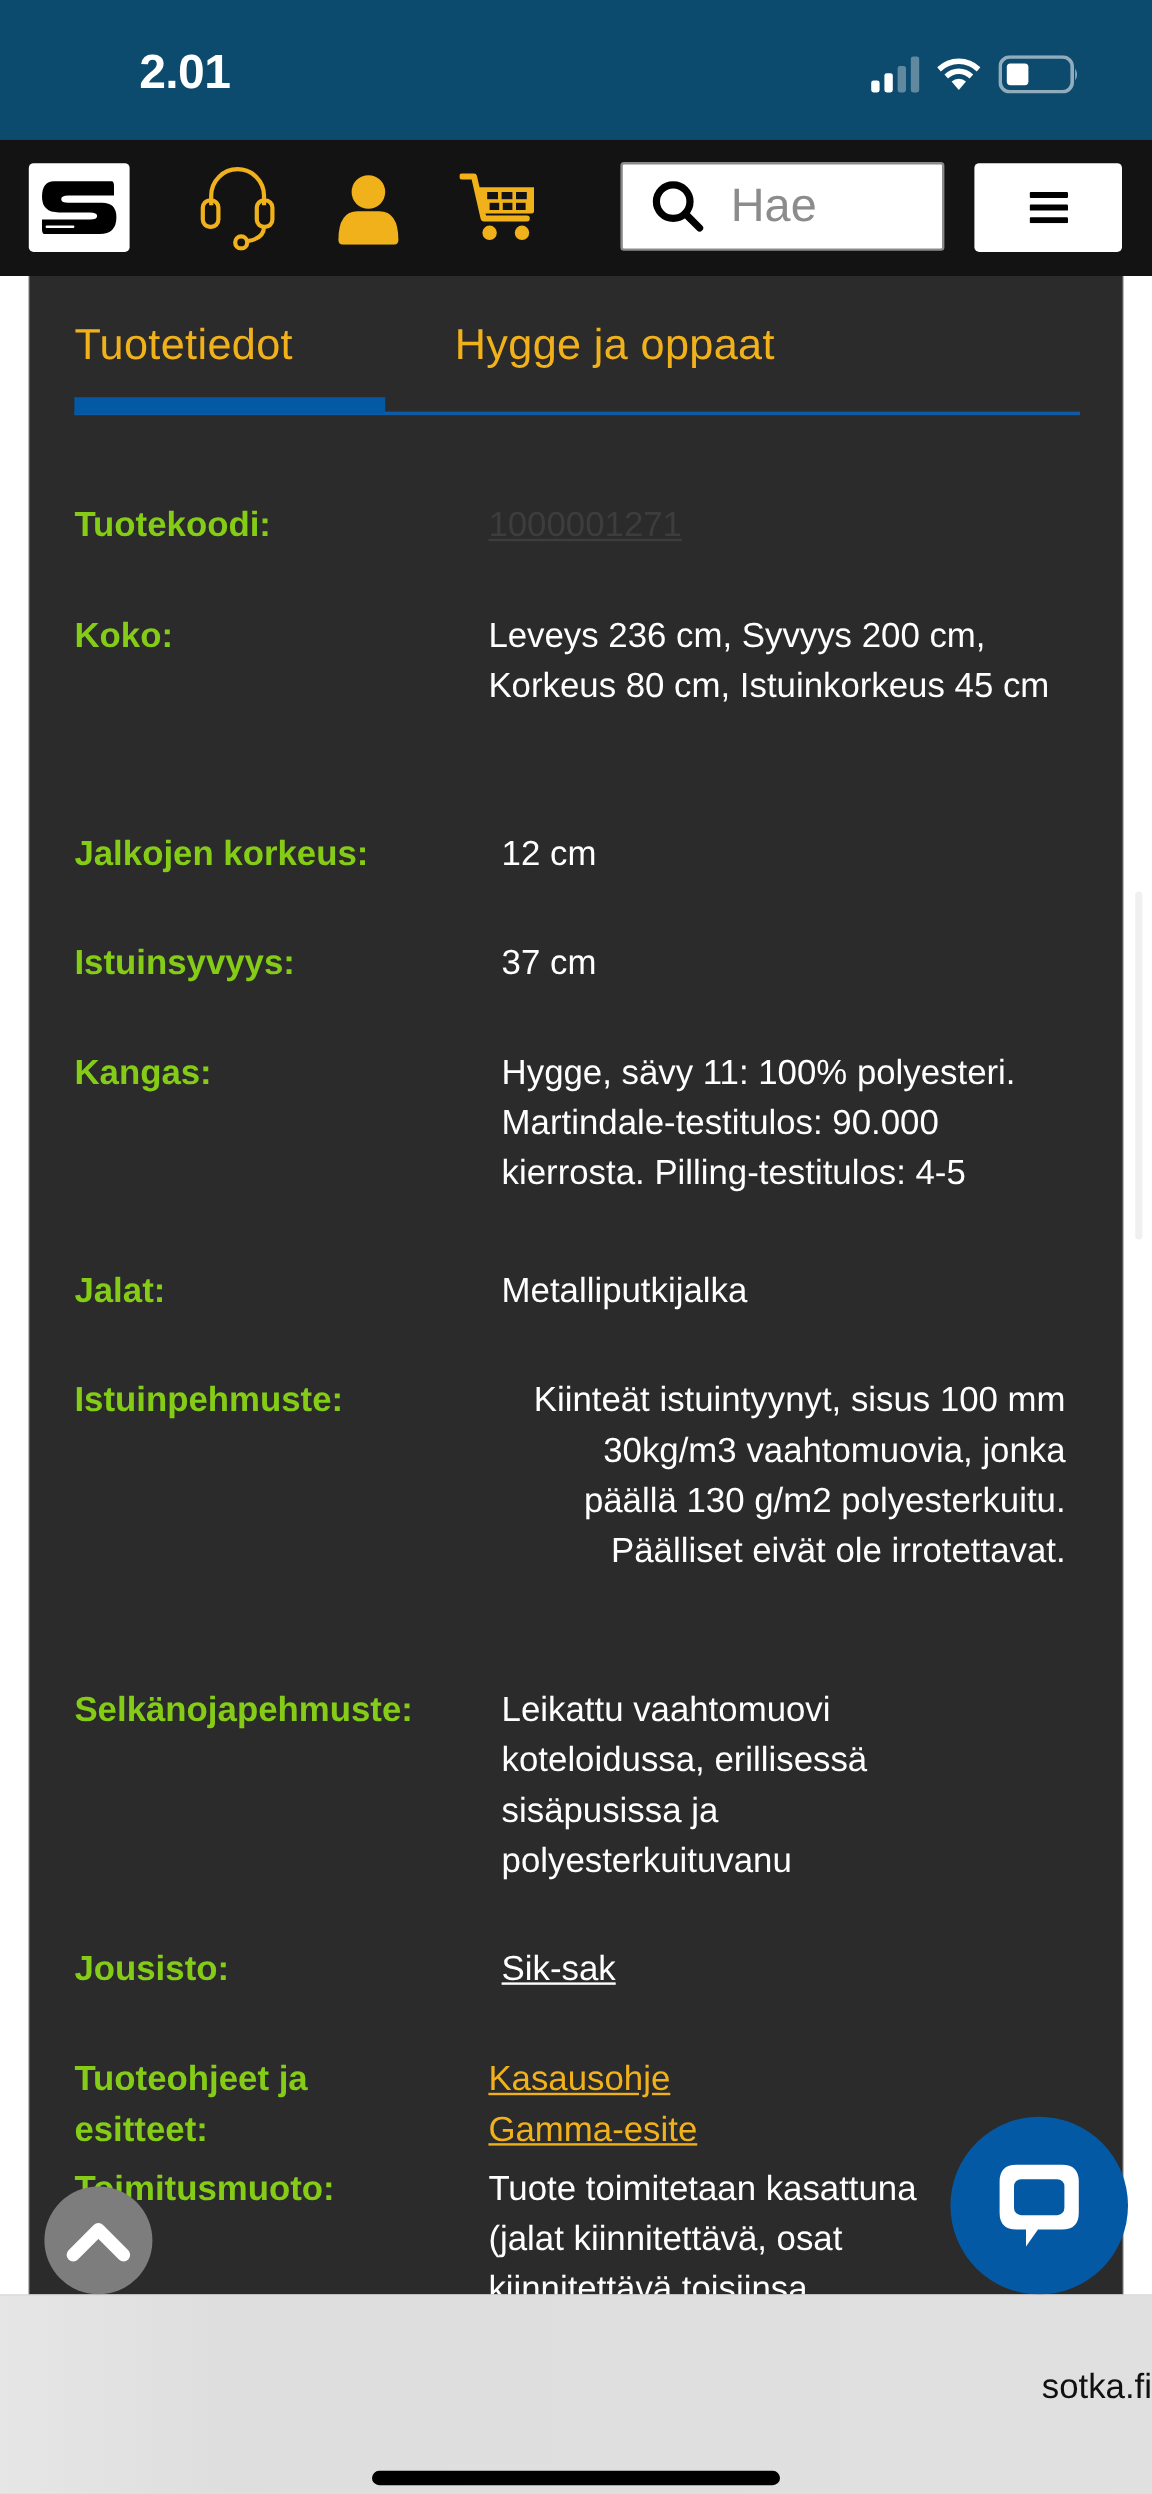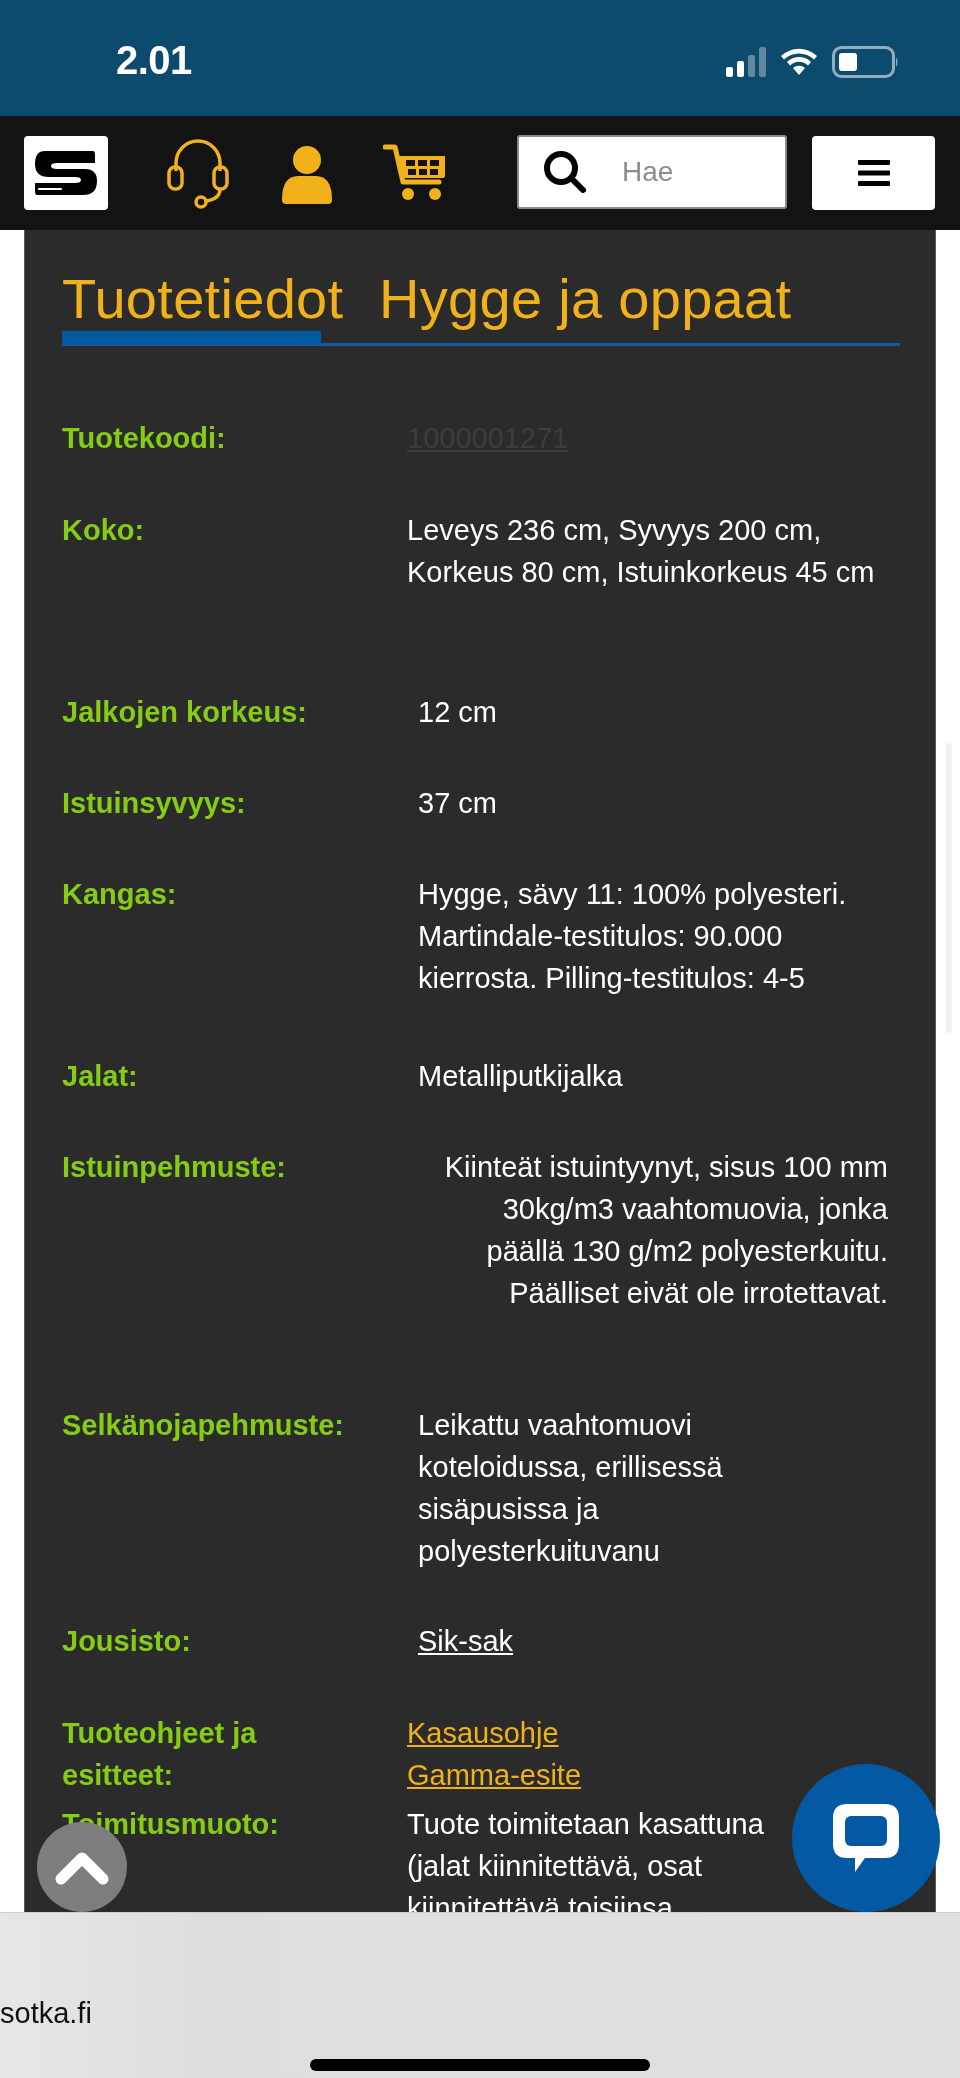--- a/index.html
+++ b/index.html
@@ -12,46 +12,46 @@
   .status-icons { position: absolute; right: 60px; top: 46px; display: flex; align-items: center; gap: 14px; }
   .signal { display: flex; align-items: flex-end; gap: 4px; height: 30px; }
   .signal span { width: 7px; border-radius: 2px; background: #ffffff; }
   .signal span.dim { background: rgba(255,255,255,0.35); }
 
   
   .nav-bar { position: absolute; left: 0; top: 116px; width: 960px; height: 114px; background: #131313; }
   .logo { position: absolute; left: 24px; top: 20px; width: 84px; height: 74px; background: #ffffff; border-radius: 4px; display: flex; align-items: center; justify-content: center; }
   .nav-icon { position: absolute; top: 20px; height: 74px; display: flex; align-items: center; justify-content: center; }
   .search-box { position: absolute; left: 517px; top: 19px; width: 270px; height: 74px; background: #ffffff; border: 2px solid #8a8a8a; border-radius: 3px; display: flex; align-items: center; padding-left: 22px; }
-  .search-input { border: none; outline: none; font-size: 28px; color: #555; background: transparent; width: 150px; margin-left: 33px; font-family: "Liberation Sans", sans-serif; }
+  .search-input { border: none; outline: none; font-size: 39px; color: #555; background: transparent; width: 150px; margin-left: 20px; font-family: "Liberation Sans", sans-serif; }
   .search-input::placeholder { color: #8c8c8c; }
   .menu-btn { position: absolute; left: 812px; top: 20px; width: 123px; height: 74px; background: #ffffff; border-radius: 4px; display: flex; align-items: center; justify-content: center; }
 
   
   .card { position: absolute; left: 24px; top: 230px; width: 912px; height: 1682px; background: #2b2b2b; border-left: 1px solid #5a5a5a; border-right: 1px solid #5a5a5a; overflow: hidden; }
-  .tab { position: absolute; top: 0; font-size: 56px; color: #f1b11b; font-weight: 300; letter-spacing: 0.3px; cursor: pointer; }
+  .tab { position: absolute; top: 0; font-size: 36px; color: #f1b11b; font-weight: 300; letter-spacing: 0.3px; cursor: pointer; }
   .tab-line-full { position: absolute; left: 37px; top: 113px; width: 838px; height: 3px; background: #0f5ba5; }
   .tab-line-active { position: absolute; left: 37px; top: 101px; width: 259px; height: 14px; background: #0459a4; }
 
   .spec-row { position: absolute; left: 37px; width: 838px; }
   .spec-label { position: absolute; left: 0; top: 0; width: 340px; font-size: 29px; font-weight: 700; color: #84cc16; line-height: 42px; }
   .spec-value { position: absolute; top: 0; width: 500px; font-size: 29px; color: #ffffff; line-height: 42px; font-weight: 400; }
   .spec-value.code { color: #3d3d3d; text-decoration: underline; }
   .spec-link { color: #f1b11b; text-decoration: underline; display: block; cursor: pointer; }
 
   
   .scroll-top { position: absolute; left: 37px; top: 1822px; width: 90px; height: 90px; border-radius: 50%; background: #7d7d7d; display: flex; align-items: center; justify-content: center; }
   .chat-btn { position: absolute; left: 792px; top: 1764px; width: 148px; height: 148px; border-radius: 50%; background: #0459a4; display: flex; align-items: center; justify-content: center; }
 
   
   .scroll-indicator { position: absolute; left: 946px; top: 743px; width: 6px; height: 290px; background: #f0f0f0; border-radius: 3px; }
 
   
   .browser-bar { position: absolute; left: 0; top: 1912px; width: 960px; height: 166px; background: linear-gradient(90deg, #e6e6e6 0%, #dedede 20%, #e0e0e0 100%); border-top: 1px solid #cfcfcf; }
-  .url-text { position: absolute; left: 0; width: 960px; top: 84px; text-align: left; font-size: 29px; color: #111111; }
+  .url-text { position: absolute; left: 0; width: 960px; top: 60px; text-align: right; font-size: 29px; color: #111111; }
   .home-indicator { position: absolute; left: 310px; top: 146px; width: 340px; height: 12px; border-radius: 6px; background: #000000; }
 </style>
 </head>
 <body>
 
 <div class="status-bar">
   <div class="status-time">2.01</div>
   <div class="status-icons">
     <div class="signal">
       <span style="height:10px"></span>

